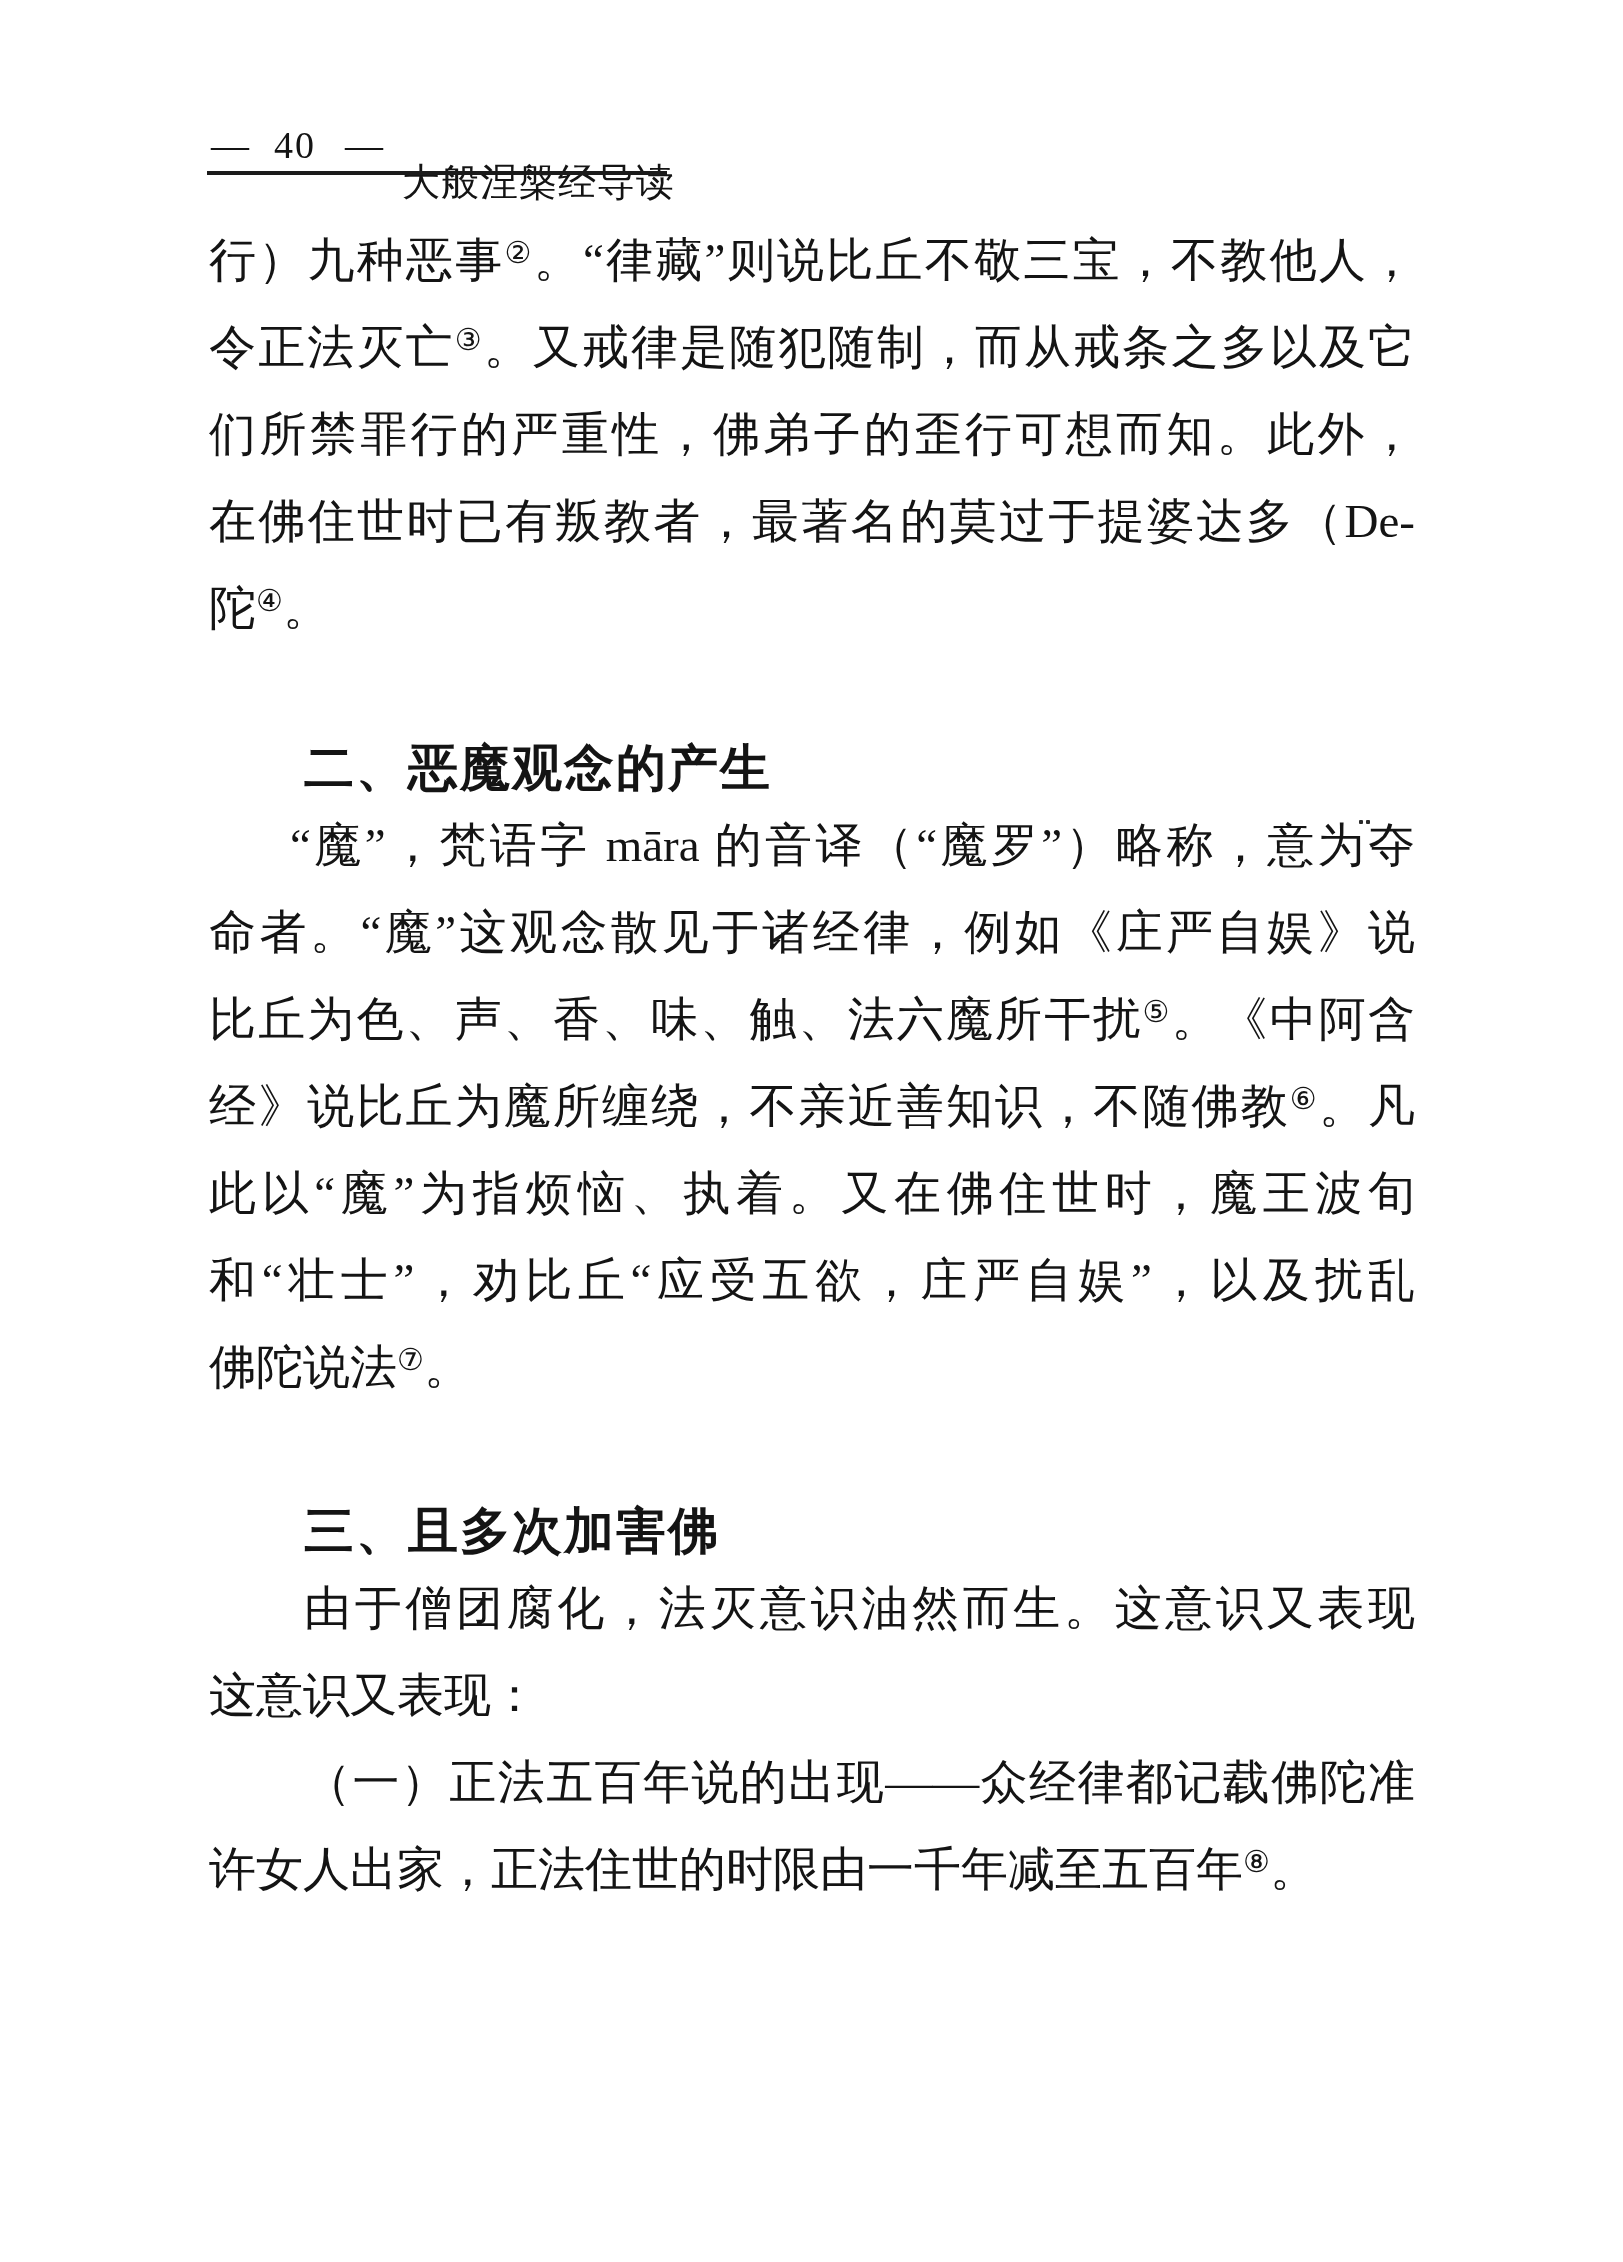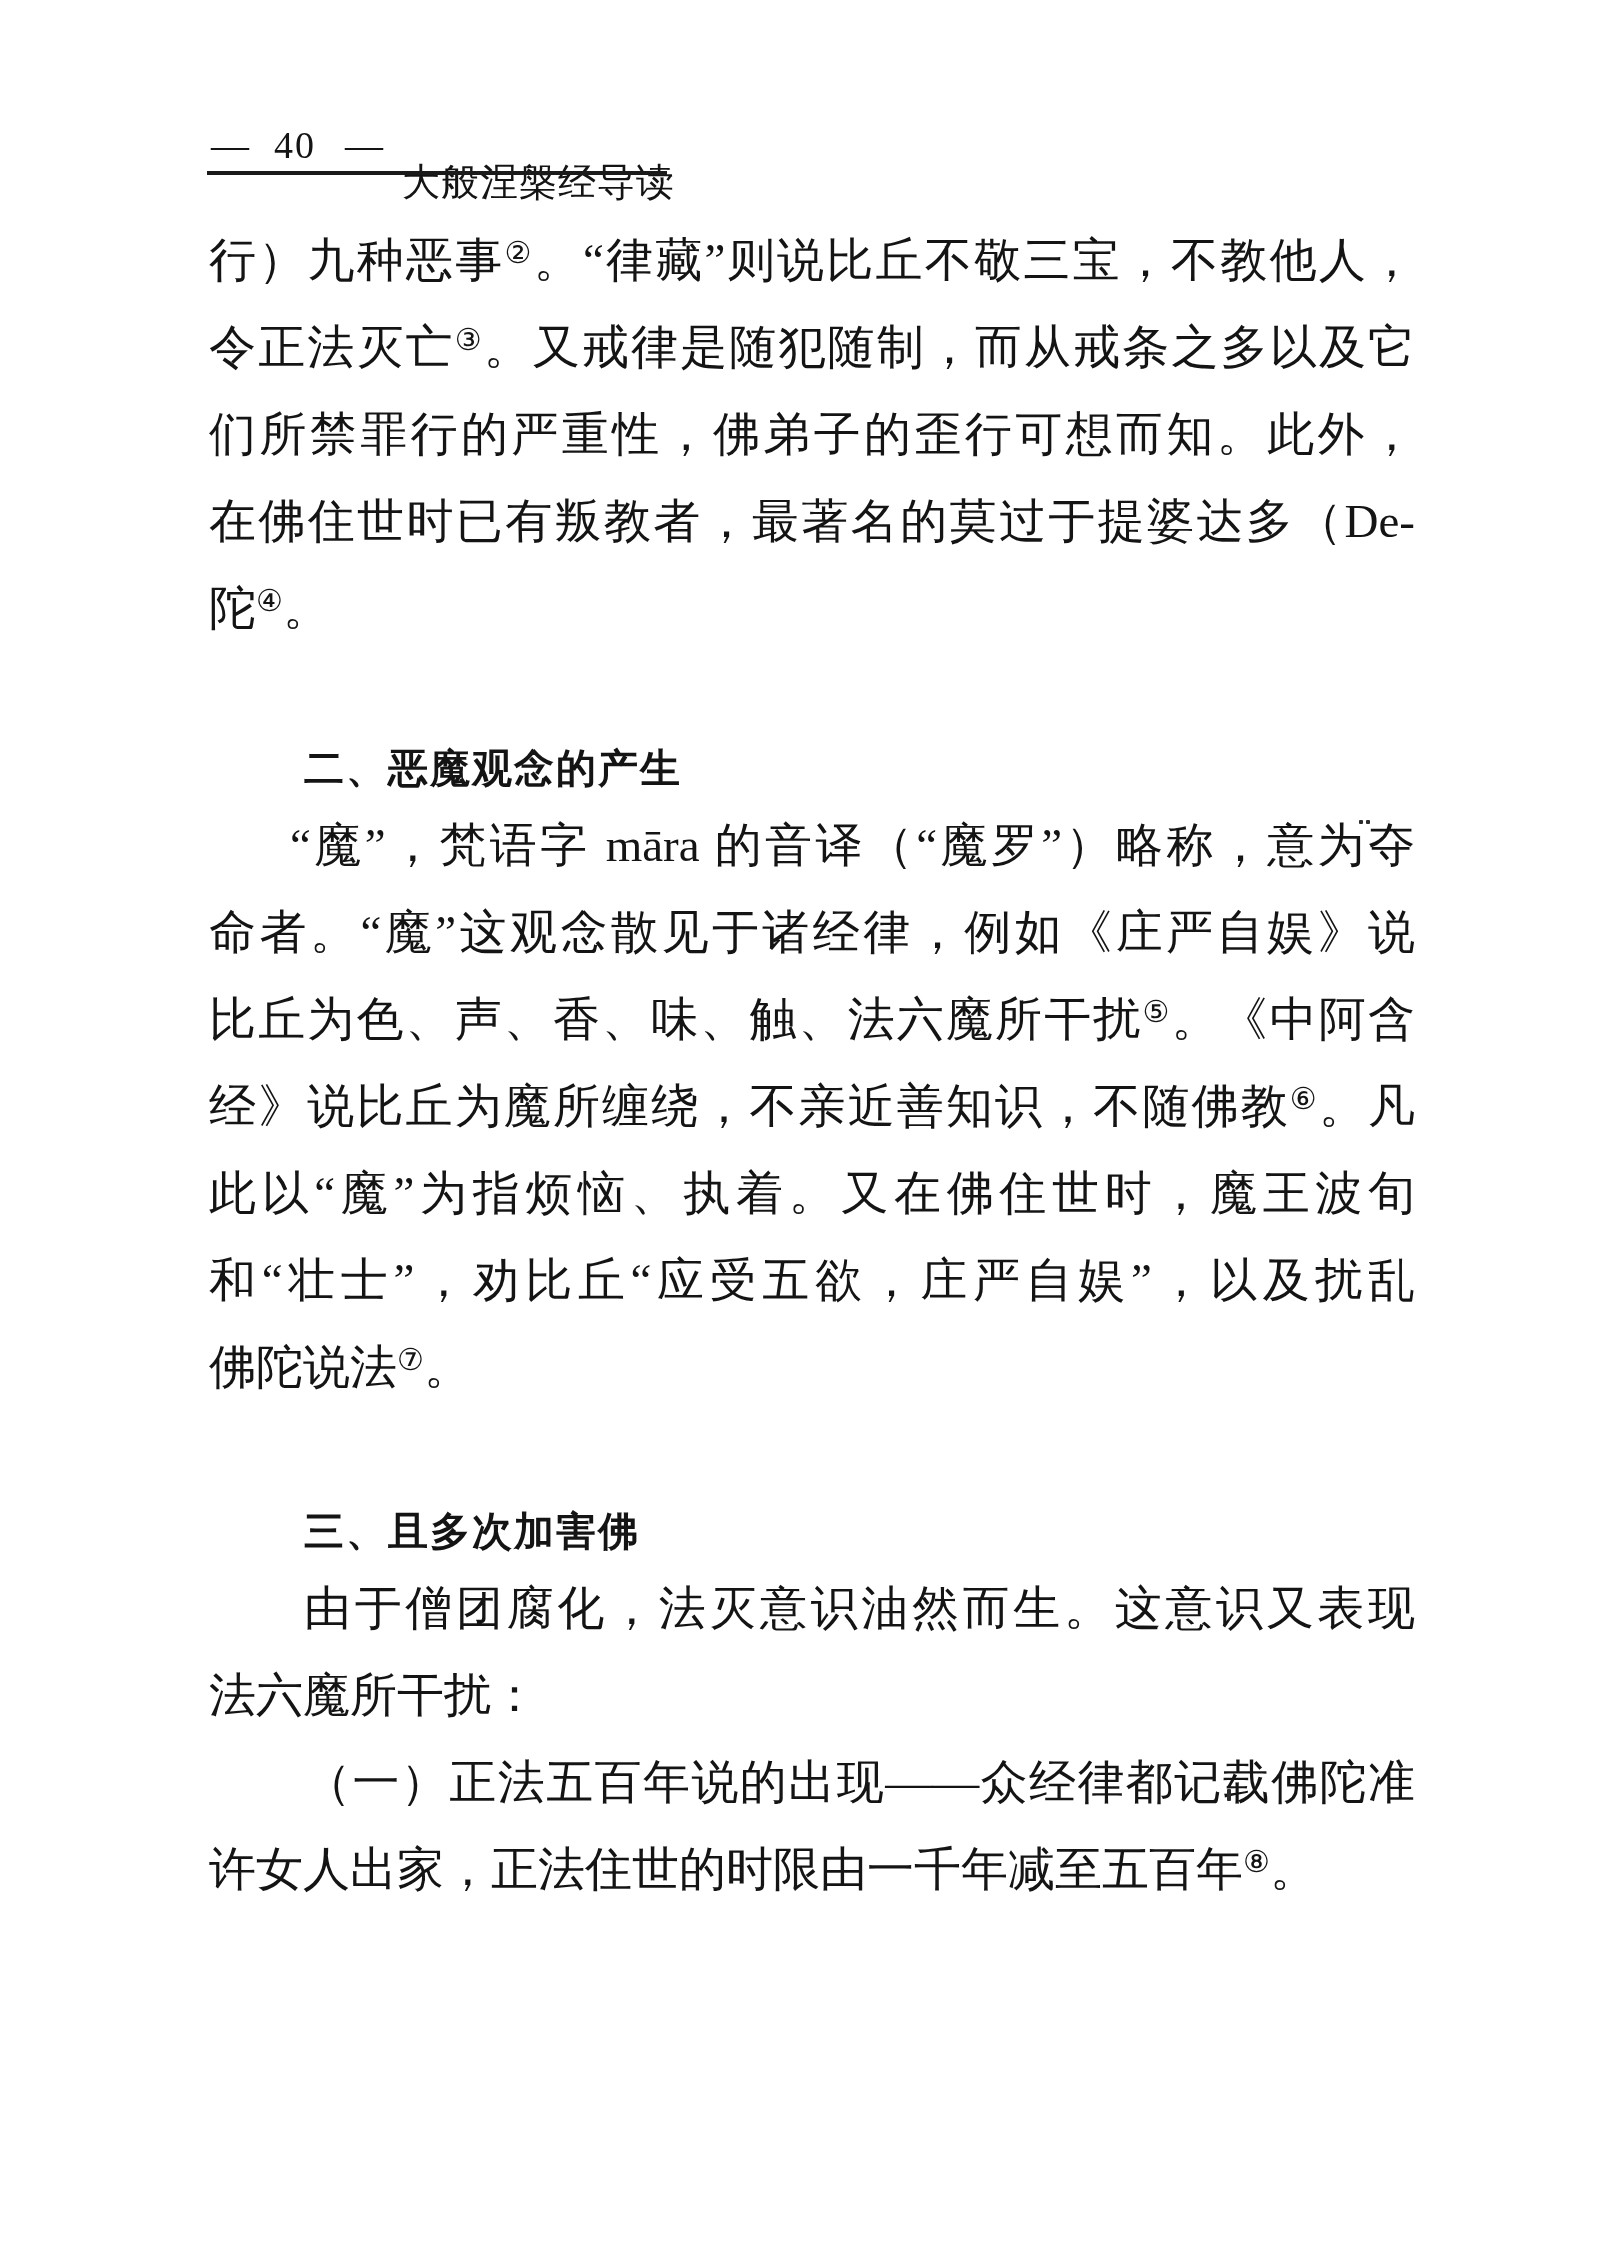--- a/index.html
+++ b/index.html
@@ -30,21 +30,21 @@
     text-align-last:justify;
     text-justify:inter-character;
   }
   .ind81{padding-left:81px;}
   .ind95{padding-left:95px;}
   .heading{
     height:87px;line-height:87px;
     padding-left:95px;
     font-family:"Liberation Sans","DejaVu Sans",sans-serif;
     font-weight:700;
-    font-size:40px;
+    font-size:50px;
     letter-spacing:2px;
   }
   .gap-h2{margin-top:63px;}
   .gap-h3{margin-top:67px;}
   .sup{
     font-size:30px;
     position:relative;
     top:-0.45em;
     letter-spacing:0;
   }
@@ -86,21 +86,21 @@
       <div class="line stretch"><span>经》说比丘为魔所缠绕，不亲近善知识，不随佛教</span><span class="sup">⑥</span><span>。凡</span></div>
       <div class="line stretch"><span>此以“魔”为指烦恼、执着。又在佛住世时，魔王波旬</span></div>
       <div class="line stretch"><span>和“壮士”，劝比丘“应受五欲，庄严自娱”，以及扰乱</span></div>
       <div class="line"><span>佛陀说法</span><span class="sup">⑦</span><span>。</span></div>
     </div>
 
     <div class="heading gap-h3">三、且多次加害佛</div>
 
     <div>
       <div class="line stretch ind95"><span>由于僧团腐化，法灭意识油然而生。这意识又表现</span></div>
-      <div class="line"><span>法六魔所干扰：</span></div>
+      <div class="line"><span>这意识又表现：</span></div>
     </div>
 
     <div>
       <div class="line stretch ind95"><span>（一）正法五百年说的出现——众经律都记载佛陀准</span></div>
       <div class="line"><span>许女人出家，正法住世的时限由一千年减至五百年</span><span class="sup">⑧</span><span>。</span></div>
     </div>
 
   </div>
 
   <div class="speck speck-a1"></div>

